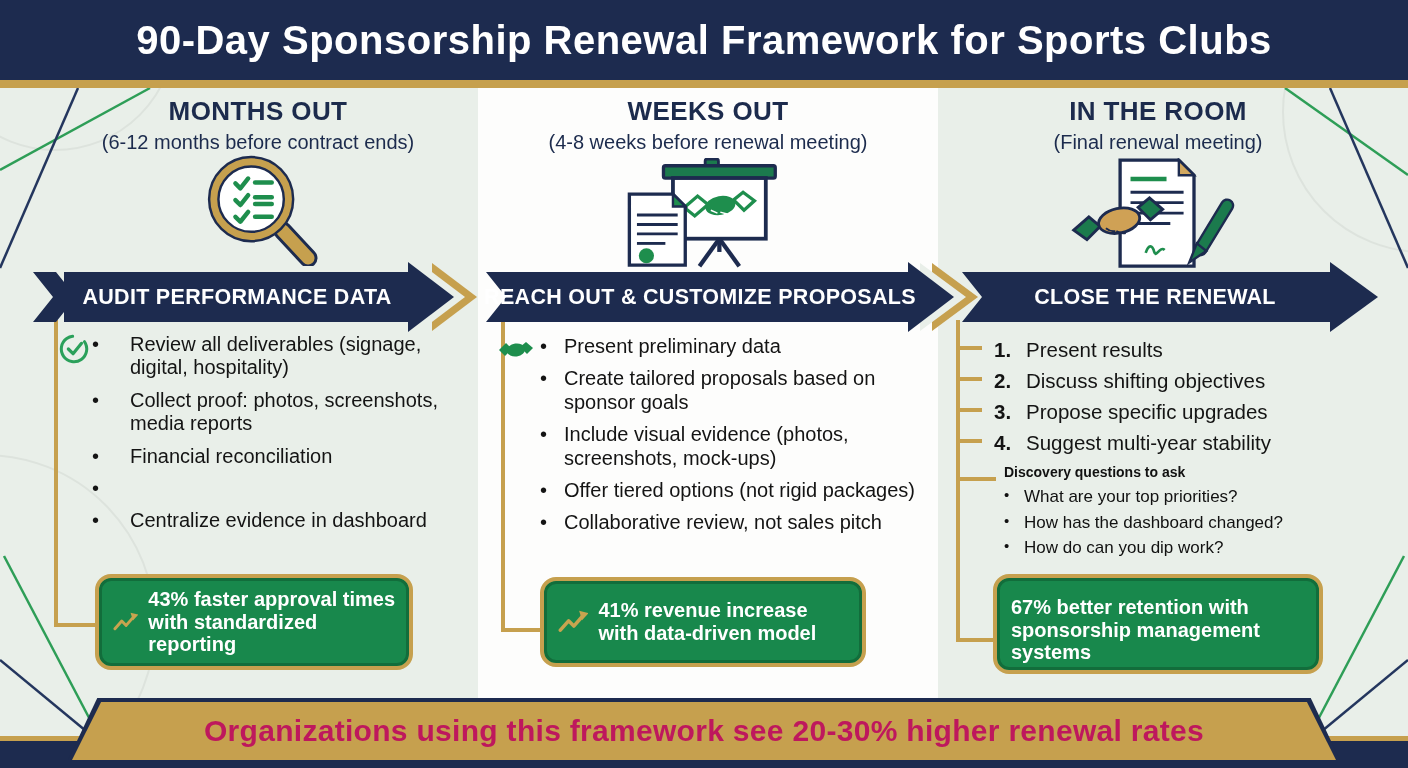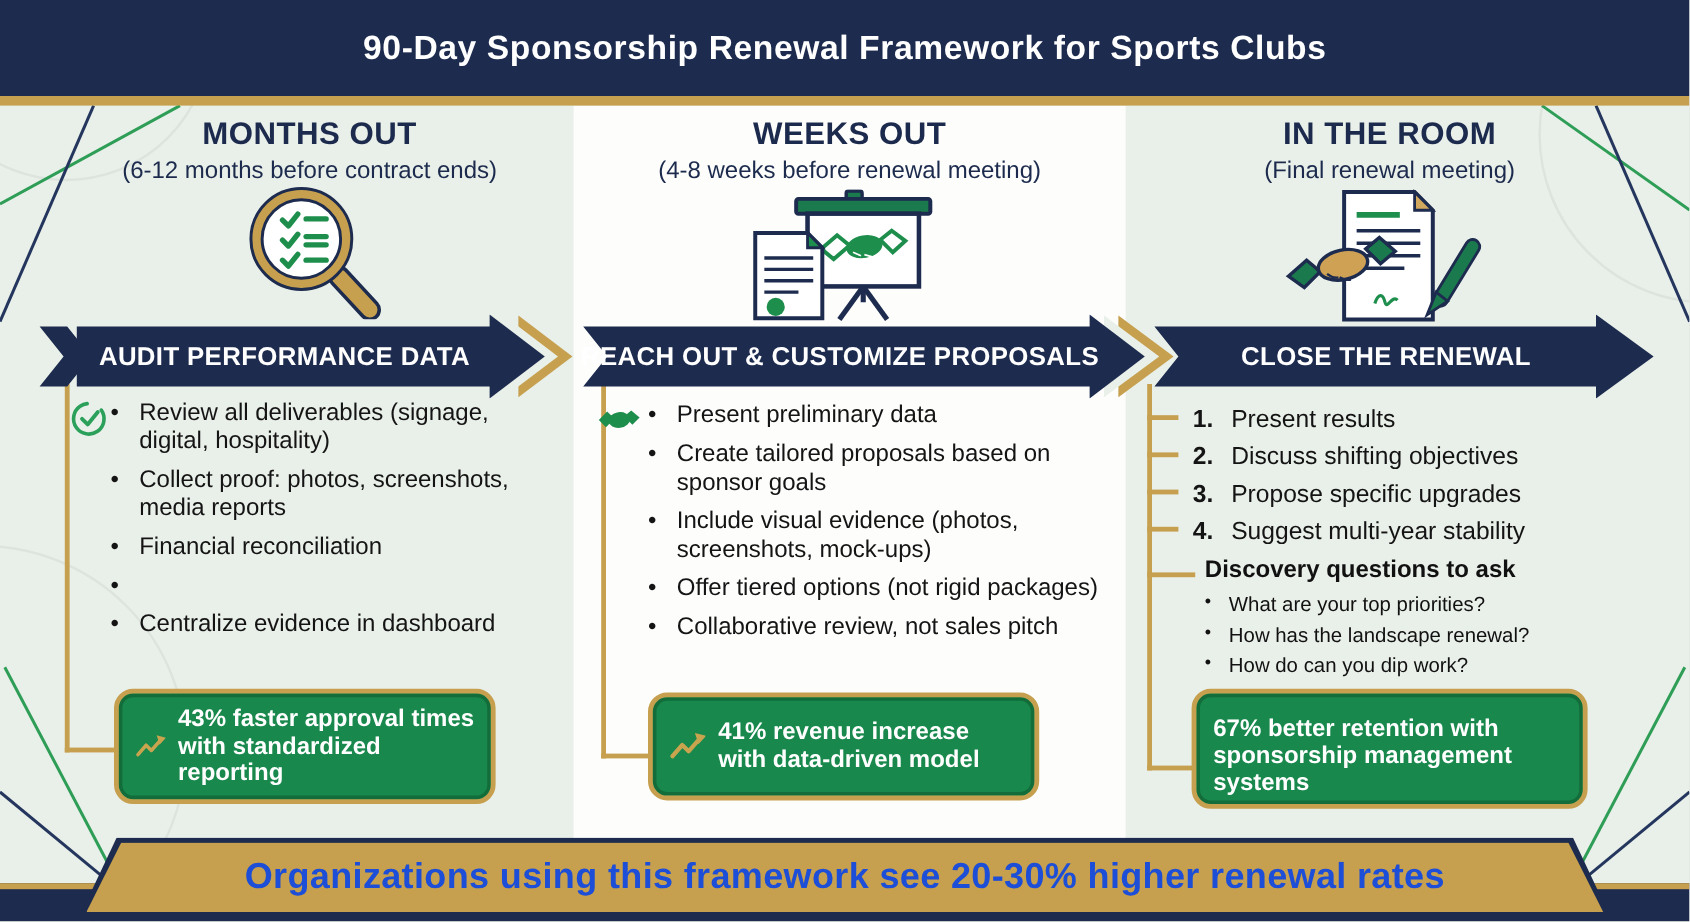--- a/index.html
+++ b/index.html
@@ -3,21 +3,21 @@
 <meta charset="utf-8">
 <style>
   html,body{margin:0;padding:0;background:#dfe5df;}
   .canvas{position:relative;width:1408px;height:768px;overflow:hidden;
           background:#e9efe9;font-family:"Liberation Sans",sans-serif;}
   .abs{position:absolute;}
 
   
   .header{left:0;top:0;width:1408px;height:80px;background:#1d2b4f;z-index:5;
           display:flex;align-items:center;justify-content:center;}
-  .header h1{margin:0;color:#fff;font-size:28px;font-weight:700;letter-spacing:.5px;}
+  .header h1{margin:0;color:#fff;font-size:40px;font-weight:700;letter-spacing:.5px;}
   .header-gold{left:0;top:80px;width:1408px;height:8px;background:#c6a04e;z-index:5;}
 
   
   .panel{left:478px;top:88px;width:460px;height:643px;background:#fdfdfc;z-index:1;}
 
   .decor{left:0;top:0;z-index:1;}
 
   
   .colhead{z-index:3;width:420px;text-align:center;}
   .phase{font-size:26px;font-weight:800;color:#1c2b4d;letter-spacing:.4px;}
@@ -31,49 +31,49 @@
                fill:#ffffff;letter-spacing:.3px;}
 
   
   .gold{background:#c6a04e;z-index:2;}
 
   
   .list{z-index:3;list-style:none;margin:0;padding:0;font-size:20px;color:#141414;line-height:1.17;}
   .list li{display:flex;margin-bottom:9px;}
   .blt{width:24px;flex:0 0 24px;}
   .btx{display:block;}
-  .l1 .btx{max-width:345px;}
+  .l1 .btx{max-width:345px;margin-left:14px;}
   .l2 .btx{max-width:352px;}
   .l2 li:last-child .btx{white-space:nowrap;}
 
   .nlist{z-index:3;list-style:none;margin:0;padding:0;font-size:20.5px;color:#141414;}
   .nlist li{display:flex;height:31px;align-items:center;}
   .num{width:32px;flex:0 0 32px;font-weight:700;}
 
   .disc{z-index:3;width:390px;color:#111;}
-  .disc h3{margin:0 0 4px 0;font-size:20px;font-weight:800;}
+  .disc h3{margin:0 0 4px 0;font-size:14px;font-weight:800;}
   .disc ul{list-style:none;margin:0;padding:0;font-size:17px;line-height:1.5;}
   .disc li{display:flex;}
   .disc .blt{width:20px;flex:0 0 20px;font-size:15px;}
 
   
   .stat{z-index:3;background:#18884c;border:4px solid #c6a04e;border-radius:16px;
         box-shadow:inset 0 0 0 3px rgba(10,60,30,.35);
         display:flex;align-items:center;gap:10px;padding:8px 10px 8px 14px;
         color:#fff;font-weight:700;font-size:20px;line-height:1.13;}
 
   
   .footer-band{left:0;top:736px;width:1408px;height:32px;background:#1d2b4f;
                border-top:5px solid #c6a04e;box-sizing:border-box;z-index:4;}
   .trap-edge{left:68px;top:698px;width:1272px;height:62px;background:#1d2b4f;z-index:5;
              clip-path:polygon(2.3% 0,97.7% 0,100% 100%,0 100%);}
   .trap{left:72px;top:702px;width:1264px;height:58px;background:#c6a04e;z-index:6;
         clip-path:polygon(2.3% 0,97.7% 0,100% 100%,0 100%);}
   .footer-text{left:0;top:702px;width:1408px;height:58px;z-index:7;display:flex;
-               align-items:center;justify-content:center;color:#1d4ed8;font-size:30px;
+               align-items:center;justify-content:center;color:#be185d;font-size:30px;
                font-weight:700;letter-spacing:.3px;}
 </style>
 </head>
 <body>
 
 <div class="canvas">
 
   <svg class="abs decor" width="1408" height="768">
     <circle cx="55" cy="30" r="120" fill="none" stroke="#dde3dd" stroke-width="2"></circle>
     <circle cx="-15" cy="625" r="170" fill="none" stroke="#dde3dd" stroke-width="2"></circle>
@@ -267,21 +267,21 @@
 
   <div class="abs disc" style="left:1004px;top:464px;">
     <h3>Discovery questions to ask</h3>
     <ul>
       <li>
           <span class="blt">•</span>
           <span>What are your top priorities?</span>
         </li>
       <li>
           <span class="blt">•</span>
-          <span>How has the landscape renewal?</span>
+          <span>How has the dashboard changed?</span>
         </li>
       <li>
           <span class="blt">•</span>
           <span>How do can you dip work?</span>
         </li>
     </ul>
   </div>
 
   <div class="abs stat" style="left:95px;top:574px;width:318px;height:96px;box-sizing:border-box;">
     <svg width="52" height="40" viewBox="0 0 52 40">

